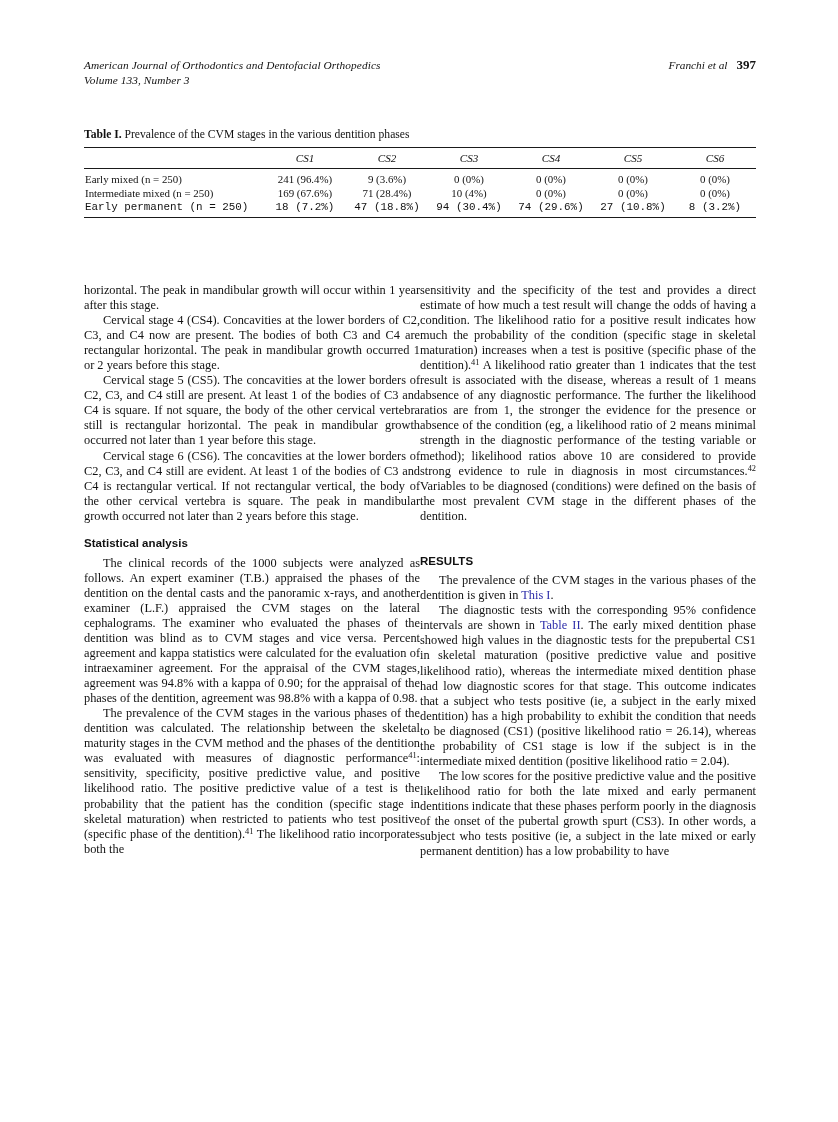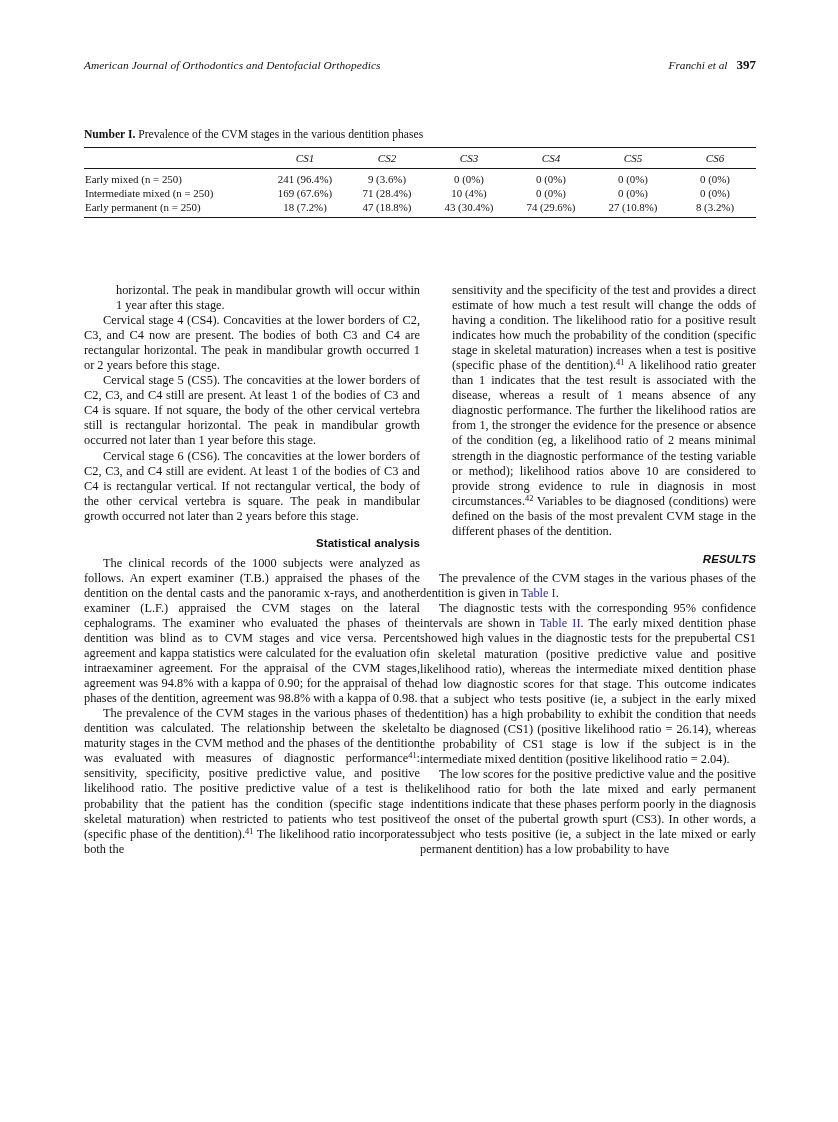--- a/index.html
+++ b/index.html
@@ -97,21 +97,21 @@
     padding: 1.1px 0;
     text-align: center;
     white-space: nowrap;
     margin-left: 25px;
   }
   table.data tbody td.rowhead {
     text-align: left;
     padding-left: 1px;
   }
   table.data tbody tr:first-child td { padding-top: 4px; }
-  table.data tbody tr:last-child td { padding-bottom: 4.5px; }
+  table.data tbody tr:last-child td { padding-bottom: 4.5px; font-family: Liberation Mono, monospace; }
   col.c-label { width: 180px; }
   col.c-val   { width: 82px; }
 
   
   .col {
     position: absolute;
     top: 283px;
     width: 336px;
     font-size: 12.35px;
     line-height: 15.05px;
@@ -119,58 +119,59 @@
     text-justify: inter-word;
     -webkit-hyphens: none;
     hyphens: none;
   }
   .col-left  { left: 84px; }
   .col-right { left: 420px; }
   .col p {
     margin: 0;
     text-indent: 19px;
   }
-  .col p.noindent { text-indent: 0; margin-left: 32px; }
+  .col p.noindent { text-indent: 0; }
   .col h3 {
     font-family: "Liberation Sans", "DejaVu Sans", sans-serif;
     font-size: 11.5px;
     font-weight: bold;
     line-height: 14px;
     margin: 12.5px 0 5.5px 0;
-    text-align: right;
+    text-align: left;
     letter-spacing: 0.05px;
   }
-  .col h3.results { margin-top: 13px; font-style: italic; }
+  .col h3.results { margin-top: 30px; }
   sup {
     font-size: 0.68em;
     vertical-align: 0.42em;
     line-height: 0;
   }
   a.xref {
     color: #2a2aa8;
     text-decoration: none;
   }
 </style>
 </head>
 <body>
 
 <div class="page">
 
   <div class="runhead">
     <div class="runhead-left">
       <span>American Journal of Orthodontics and Dentofacial Orthopedics</span>
+      <span class="line2">Volume 133, Number 3</span>
     </div>
     <div class="runhead-right">
       <span class="authors">Franchi et al</span><span class="pageno">397</span>
     </div>
   </div>
 
   <div class="table-block">
     <div class="table-caption">
-      <span class="tbl-label">Number I.</span>
+      <span class="tbl-label">Table I.</span>
       <span>Prevalence of the CVM stages in the various dentition phases</span>
     </div>
     <table class="data">
       <colgroup>
         <col class="c-label">
           <col class="c-val">
           <col class="c-val">
           <col class="c-val">
           <col class="c-val">
           <col class="c-val">
@@ -203,21 +204,21 @@
           <td>71 (28.4%)</td>
           <td>10 (4%)</td>
           <td>0 (0%)</td>
           <td>0 (0%)</td>
           <td>0 (0%)</td>
         </tr>
         <tr>
           <td class="rowhead">Early permanent (n = 250)</td>
           <td>18 (7.2%)</td>
           <td>47 (18.8%)</td>
-          <td>43 (30.4%)</td>
+          <td>94 (30.4%)</td>
           <td>74 (29.6%)</td>
           <td>27 (10.8%)</td>
           <td>8 (3.2%)</td>
         </tr>
       </tbody>
     </table>
   </div>
 
   <div class="col col-left">
     <p class="noindent">horizontal. The peak in mandibular growth will occur within 1 year after this stage.</p>
@@ -225,18 +226,18 @@
     <p>Cervical stage 5 (CS5). The concavities at the lower borders of C2, C3, and C4 still are present. At least 1 of the bodies of C3 and C4 is square. If not square, the body of the other cervical vertebra still is rectangular horizontal. The peak in mandibular growth occurred not later than 1 year before this stage.</p>
     <p>Cervical stage 6 (CS6). The concavities at the lower borders of C2, C3, and C4 still are evident. At least 1 of the bodies of C3 and C4 is rectangular vertical. If not rectangular vertical, the body of the other cervical vertebra is square. The peak in mandibular growth occurred not later than 2 years before this stage.</p>
     <h3>Statistical analysis</h3>
     <p>The clinical records of the 1000 subjects were analyzed as follows. An expert examiner (T.B.) appraised the phases of the dentition on the dental casts and the panoramic x-rays, and another examiner (L.F.) appraised the CVM stages on the lateral cephalograms. The examiner who evaluated the phases of the dentition was blind as to CVM stages and vice versa. Percent agreement and kappa statistics were calculated for the evaluation of intraexaminer agreement. For the appraisal of the CVM stages, agreement was 94.8% with a kappa of 0.90; for the appraisal of the phases of the dentition, agreement was 98.8% with a kappa of 0.98.</p>
     <p><span>The prevalence of the CVM stages in the various phases of the dentition was calculated. The relationship between the skeletal maturity stages in the CVM method and the phases of the dentition was evaluated with measures of diagnostic performance</span><sup>41</sup><span>: sensitivity, specificity, positive predictive value, and positive likelihood ratio. The positive predictive value of a test is the probability that the patient has the condition (specific stage in skeletal maturation) when restricted to patients who test positive (specific phase of the dentition).</span><sup>41</sup><span> The likelihood ratio incorporates both the</span></p>
   </div>
 
   <div class="col col-right">
     <p class="noindent"><span>sensitivity and the specificity of the test and provides a direct estimate of how much a test result will change the odds of having a condition. The likelihood ratio for a positive result indicates how much the probability of the condition (specific stage in skeletal maturation) increases when a test is positive (specific phase of the dentition).</span><sup>41</sup><span> A likelihood ratio greater than 1 indicates that the test result is associated with the disease, whereas a result of 1 means absence of any diagnostic performance. The further the likelihood ratios are from 1, the stronger the evidence for the presence or absence of the condition (eg, a likelihood ratio of 2 means minimal strength in the diagnostic performance of the testing variable or method); likelihood ratios above 10 are considered to provide strong evidence to rule in diagnosis in most circumstances.</span><sup>42</sup><span> Variables to be diagnosed (conditions) were defined on the basis of the most prevalent CVM stage in the different phases of the dentition.</span></p>
     <h3 class="results">RESULTS</h3>
-    <p><span>The prevalence of the CVM stages in the various phases of the dentition is given in </span><a class="xref" href="#">Table I</a><span>.</span></p>
+    <p><span>The prevalence of the CVM stages in the various phases of the dentition is given in </span><a class="xref" href="#">This I</a><span>.</span></p>
     <p><span>The diagnostic tests with the corresponding 95% confidence intervals are shown in </span><a class="xref" href="#">Table II</a><span>. The early mixed dentition phase showed high values in the diagnostic tests for the prepubertal CS1 in skeletal maturation (positive predictive value and positive likelihood ratio), whereas the intermediate mixed dentition phase had low diagnostic scores for that stage. This outcome indicates that a subject who tests positive (ie, a subject in the early mixed dentition) has a high probability to exhibit the condition that needs to be diagnosed (CS1) (positive likelihood ratio = 26.14), whereas the probability of CS1 stage is low if the subject is in the intermediate mixed dentition (positive likelihood ratio = 2.04).</span></p>
     <p>The low scores for the positive predictive value and the positive likelihood ratio for both the late mixed and early permanent dentitions indicate that these phases perform poorly in the diagnosis of the onset of the pubertal growth spurt (CS3). In other words, a subject who tests positive (ie, a subject in the late mixed or early permanent dentition) has a low probability to have</p>
   </div>
 
 </div>
 
 </body></html>

